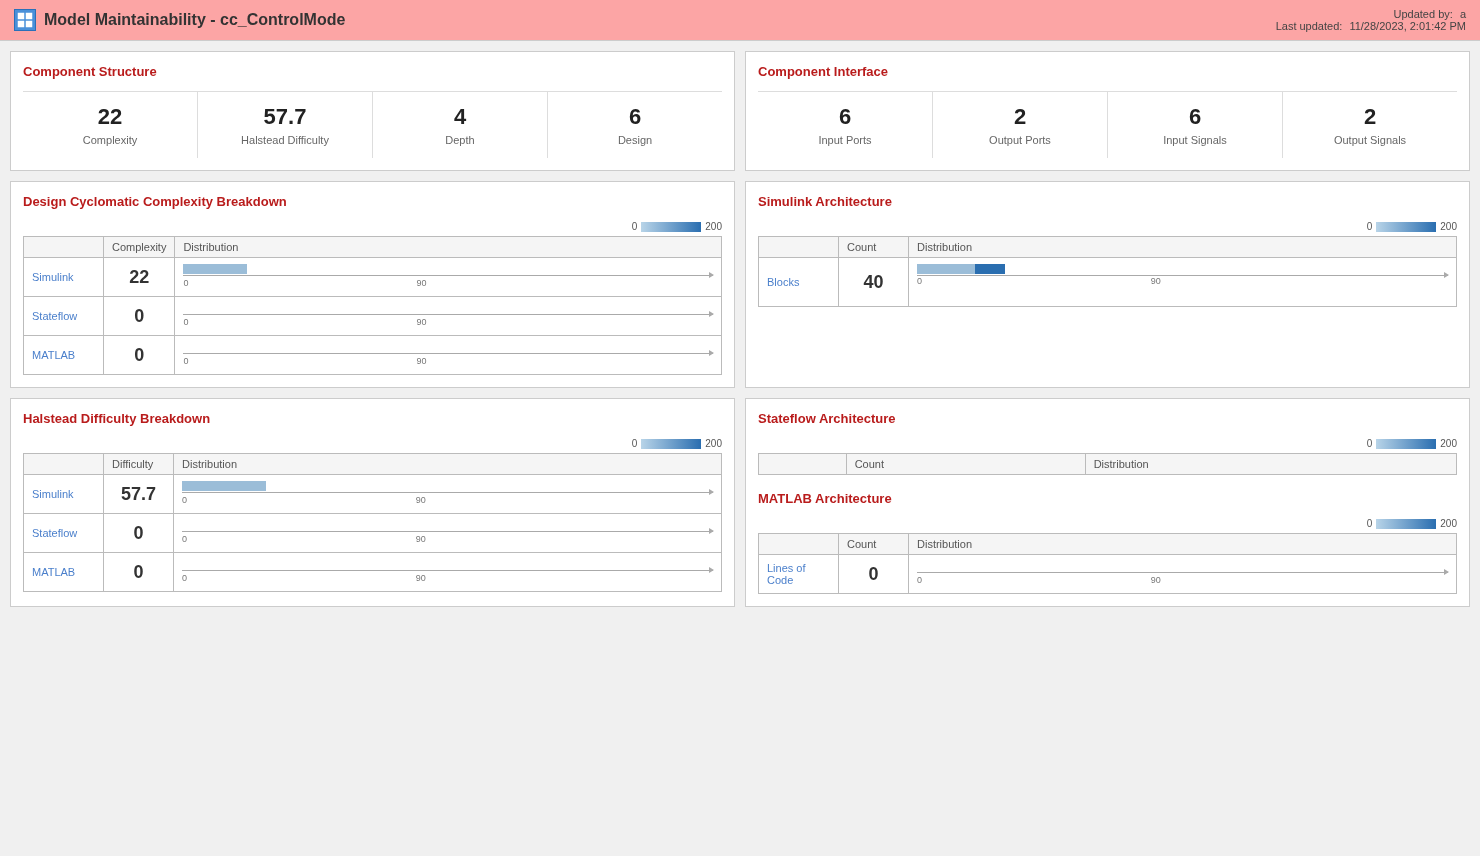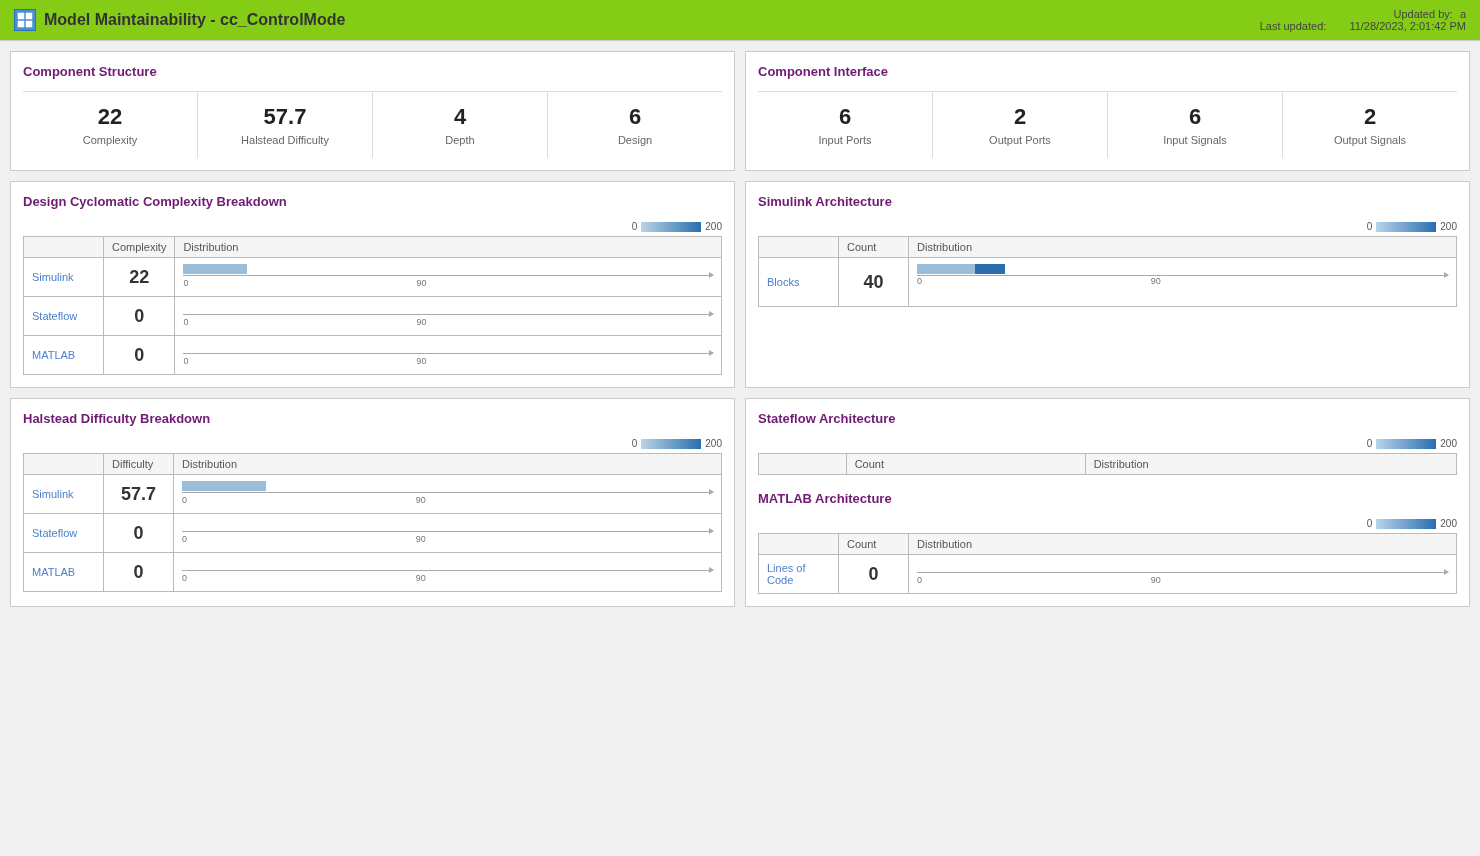--- a/index.html
+++ b/index.html
@@ -3,21 +3,21 @@
   <meta charset="utf-8">
   <style>
     * { box-sizing: border-box; margin: 0; padding: 0; }
     body {
       font-family: Arial, sans-serif;
       font-size: 12px;
       background: #f0f0f0;
       color: #333;
     }
     .header {
-      background: #84cc16;
+      background: #fca5a5;
       border-bottom: 1px solid #ccc;
       padding: 8px 14px;
       display: flex;
       align-items: center;
       justify-content: space-between;
     }
     .header-title {
       display: flex;
       align-items: center;
       gap: 8px;
@@ -48,21 +48,21 @@
       gap: 10px;
     }
     .panel {
       background: #fff;
       border: 1px solid #ccc;
       padding: 12px;
     }
     .panel-title {
       font-size: 13px;
       font-weight: bold;
-      color: #701a75;
+      color: #b91c1c;
       margin-bottom: 12px;
     }
     .metrics-row {
       display: flex;
       border-top: 1px solid #ddd;
     }
     .metric-cell {
       flex: 1;
       text-align: center;
       padding: 12px 8px;
@@ -146,21 +146,21 @@
     </div>
     <span>Model Maintainability - cc_ControlMode</span>
   </div>
   <div class="header-meta">
     <div>
       <span>Updated by:</span>
       <span style="margin-left:4px;">a</span>
     </div>
     <div>
       <span>Last updated:</span>
-      <span style="margin-left:20px;">11/28/2023, 2:01:42 PM</span>
+      <span style="margin-left:4px;">11/28/2023, 2:01:42 PM</span>
     </div>
   </div>
 </div>
 
 <div class="main-content">
 
   <div class="panel">
     <div class="panel-title">Component Structure</div>
     <div class="metrics-row">
     <div class="metric-cell">

